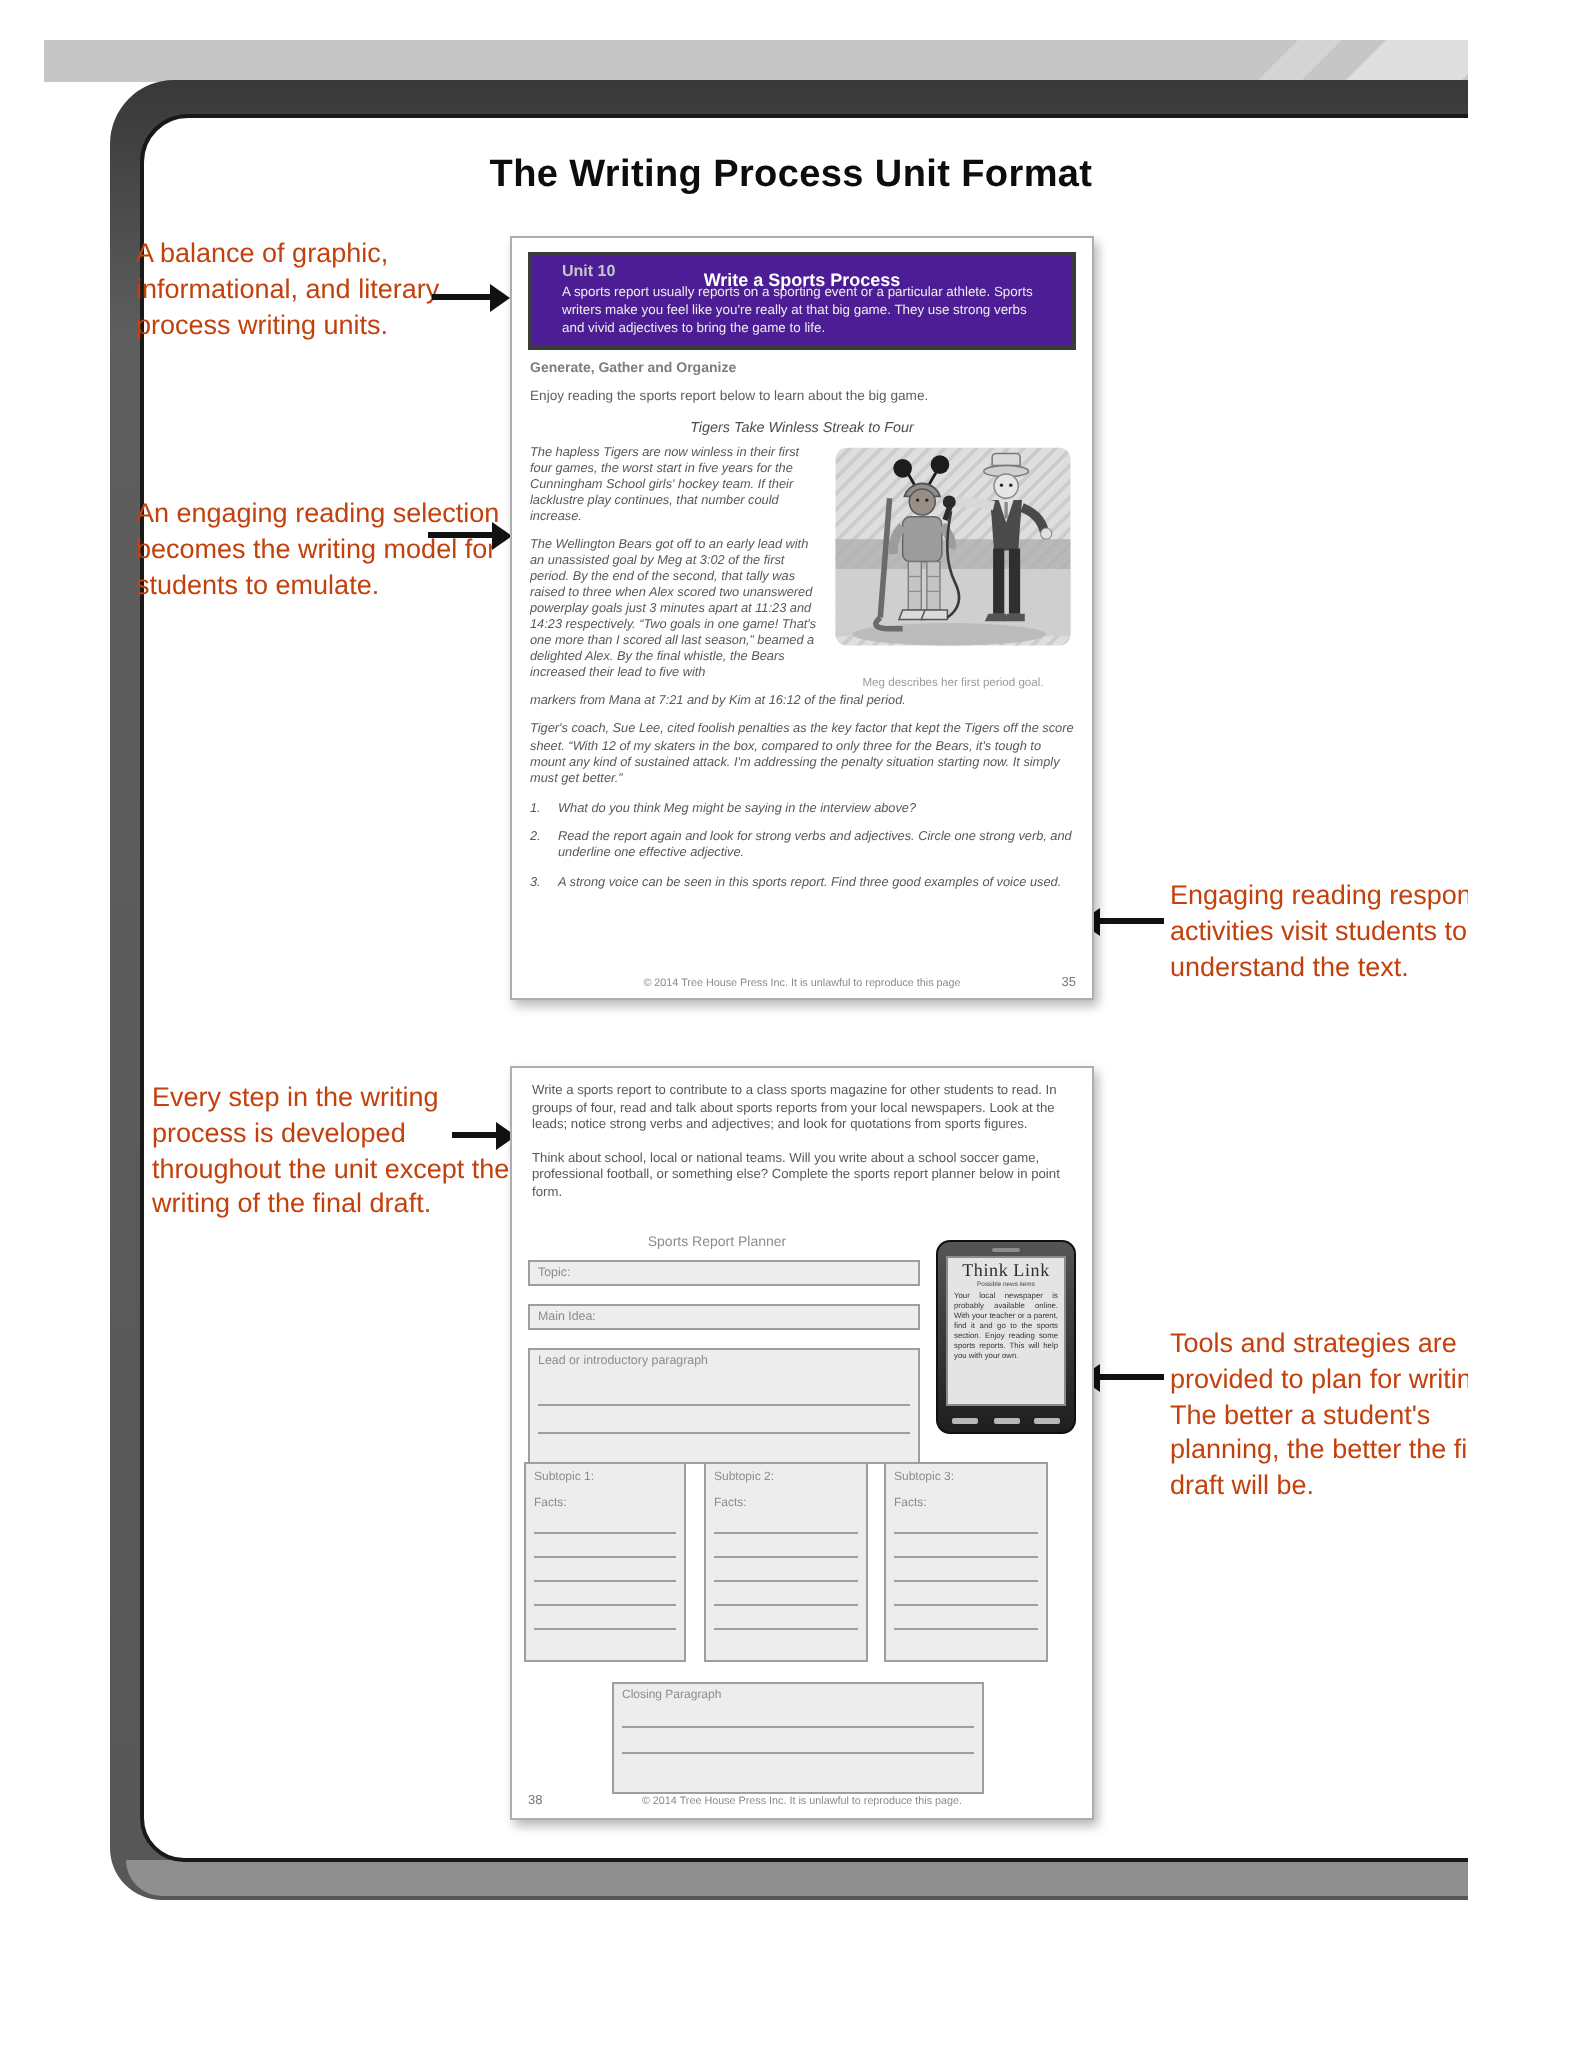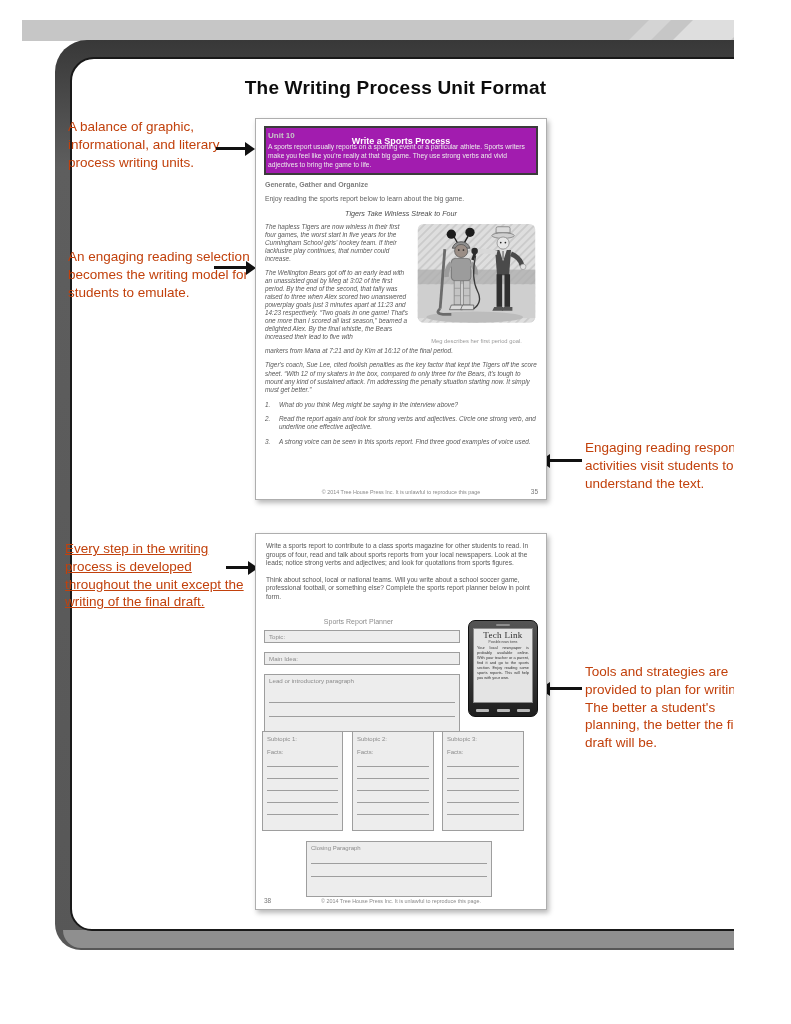--- a/index.html
+++ b/index.html
@@ -19,21 +19,21 @@
   .frame-bottom{position:absolute;left:8px;right:3px;bottom:2px;height:18px;background:#8f8f8f;border-radius:0 0 4px 20px;}
   .inner{position:absolute;left:15px;top:17px;right:7px;bottom:19px;background:#ffffff;border:2px solid #191919;border-radius:24px 3px 3px 22px;}
 
   .main-title{position:absolute;left:0;top:77px;width:791px;margin:0;text-align:center;
     font-size:19px;font-weight:bold;color:#0d0d0d;letter-spacing:0.2px;}
 
   
   .ann{position:absolute;font-size:13.5px;line-height:1.32;color:#c2410c;}
   .a1{left:68px;top:118px;width:176px;}
   .a2{left:68px;top:248px;width:182px;}
-  .a3{left:65px;top:540px;width:188px;text-decoration:underline;}
+  .a3{left:76px;top:540px;width:188px;}
   .r1{left:585px;top:439px;width:170px;}
   .r2{left:585px;top:663px;width:178px;}
 
   
   .arrow{position:absolute;height:3px;background:#111;}
   .arrow-right::after{content:"";position:absolute;right:-9px;top:-5.5px;width:0;height:0;
     border-left:10px solid #111;border-top:7px solid transparent;border-bottom:7px solid transparent;}
   .arrow-left::before{content:"";position:absolute;left:-9px;top:-5.5px;width:0;height:0;
     border-right:10px solid #111;border-top:7px solid transparent;border-bottom:7px solid transparent;}
   .ar1{left:216px;top:147px;width:30px;}
@@ -41,21 +41,21 @@
   .ar3{left:226px;top:566px;width:23px;}
   .arr1{left:549px;top:459px;width:33px;}
   .arr2{left:549px;top:687px;width:33px;}
 
   
   .mini-page{position:absolute;background:#fff;border:1px solid #aeaeae;box-shadow:2px 3px 5px rgba(0,0,0,0.28);}
   .p35{left:255px;top:118px;width:290px;height:380px;overflow:hidden;}
   .p38{left:255px;top:533px;width:290px;height:375px;overflow:hidden;}
 
   
-  .unit-header{margin:7px 8px 0;background:#a21caf;border:2px solid #3b3b3b;padding:2px 2px 4px;}
+  .unit-header{margin:7px 8px 0;background:#4c1d95;border:2px solid #3b3b3b;padding:2px 15px 4px;}
   .unit-row{position:relative;text-align:center;height:11px;}
   .unit-label{position:absolute;left:0;top:1px;font-size:8px;font-weight:bold;color:#c6c6c6;}
   .unit-title{font-size:9px;font-weight:bold;color:#ffffff;}
   .unit-intro{font-size:6.7px;line-height:1.36;color:#ececec;margin-top:1px;}
   .sec-head{margin:6px 9px 0;font-size:7px;font-weight:bold;color:#7d7d7d;}
   .lead-in{margin:7px 9px 0;font-size:6.8px;color:#5e5e5e;}
   .article-title{margin:7px 0 0;text-align:center;font-size:7.2px;font-weight:normal;font-style:italic;color:#4c4c4c;}
   .cols{display:flex;gap:5px;margin:5px 9px 0;}
   .col-text{width:146px;font-size:6.4px;font-style:italic;color:#585858;line-height:1.25;}
   .col-text p{margin:0 0 6px;}
@@ -257,21 +257,21 @@
     <div class="field f-main">Main Idea:</div>
     <div class="field f-lead">
       <span>Lead or introductory paragraph</span>
       <div class="rule lead-r1"></div>
       <div class="rule lead-r2"></div>
     </div>
 
     <div class="tech">
       <div class="tech-speaker"></div>
       <div class="tech-screen">
-        <div class="tech-title">Tech Link</div>
+        <div class="tech-title">Think Link</div>
         <div class="tech-sub">Possible news items</div>
         <div class="tech-body">Your local newspaper is probably available online. With your teacher or a parent, find it and go to the sports section. Enjoy reading some sports reports. This will help you with your own.</div>
       </div>
       <div class="tech-btns">
         <div class="tech-btn"></div>
         <div class="tech-btn"></div>
         <div class="tech-btn"></div>
       </div>
     </div>
 

